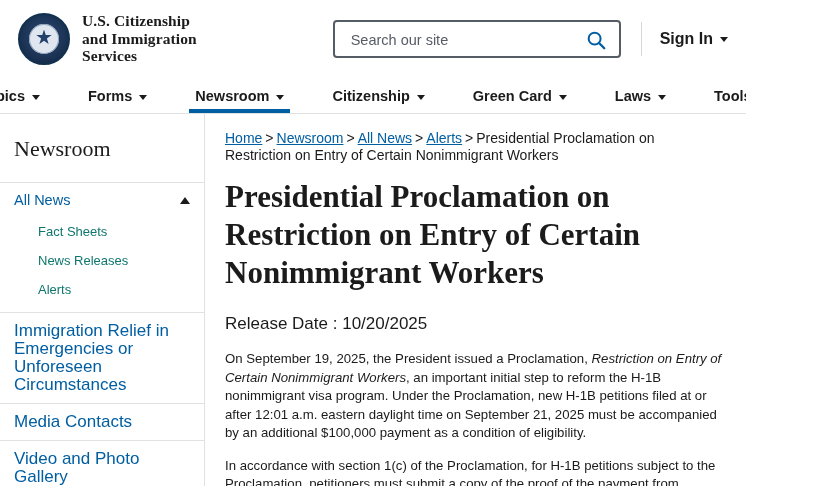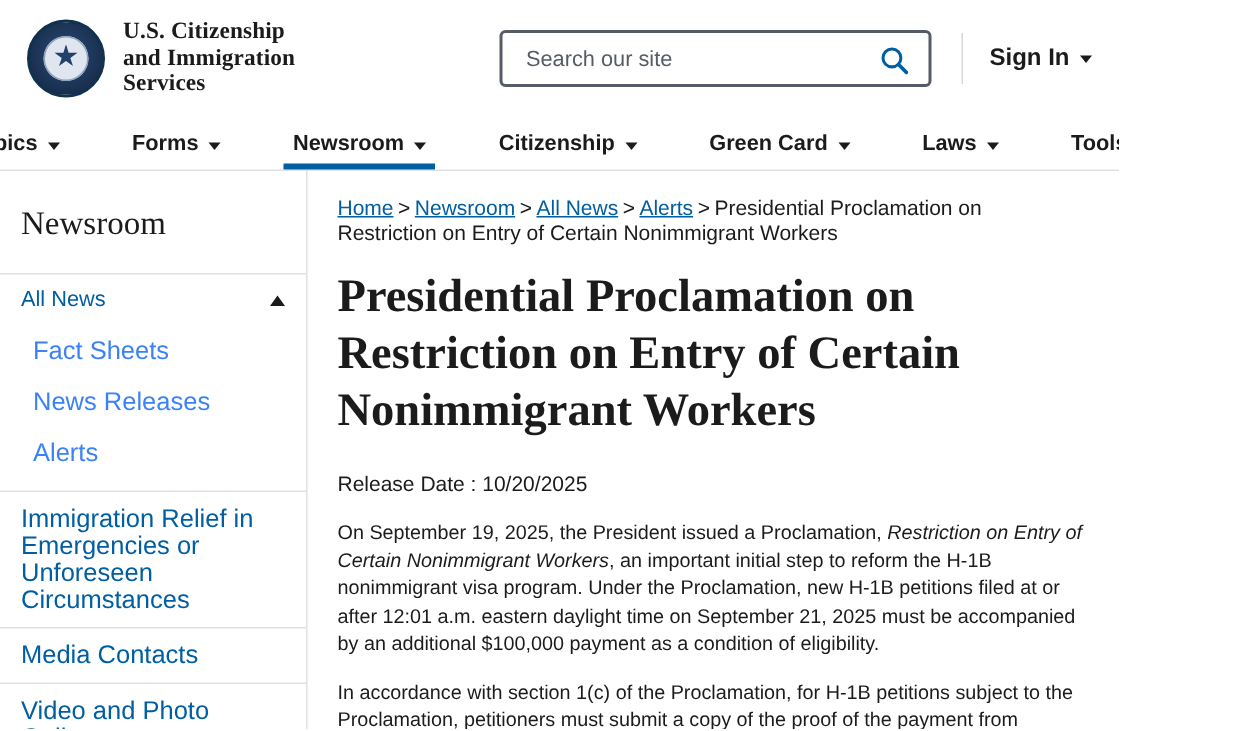--- a/index.html
+++ b/index.html
@@ -157,23 +157,24 @@
     font-weight: 400;
   }
   .chev-up {
     width: 0; height: 0;
     border-left: 5px solid transparent;
     border-right: 5px solid transparent;
     border-bottom: 7px solid #1b1b1b;
   }
   .side-sub {
     padding: 7px 14px 7px 22px;
-    font-size: 17px;
-    color: #3b82f6;
+    font-size: 13px;
+    color: #0f766e;
     cursor: pointer;
+    margin-left: 16px;
   }
   .side-link {
     padding: 9px 14px;
     font-size: 17px;
     color: #005ea2;
     line-height: 18px;
     cursor: pointer;
     border-top: 1px solid #dfe1e2;
   }
   .side-link.first-group { border-top: 1px solid #dfe1e2; margin-top: 8px; }
@@ -195,21 +196,21 @@
   h1.title {
     font-family: "Liberation Serif", serif;
     font-size: 31px;
     line-height: 38px;
     font-weight: 700;
     margin: 0 0 22px 0;
     color: #1b1b1b;
     max-width: 560px;
   }
   .release {
-    font-size: 14px;
+    font-size: 17px;
     color: #1b1b1b;
     margin-bottom: 16px;
   }
   p.para {
     font-size: 13.2px;
     line-height: 18.5px;
     color: #1b1b1b;
     margin: 0 0 14px 0;
     max-width: 590px;
   }

